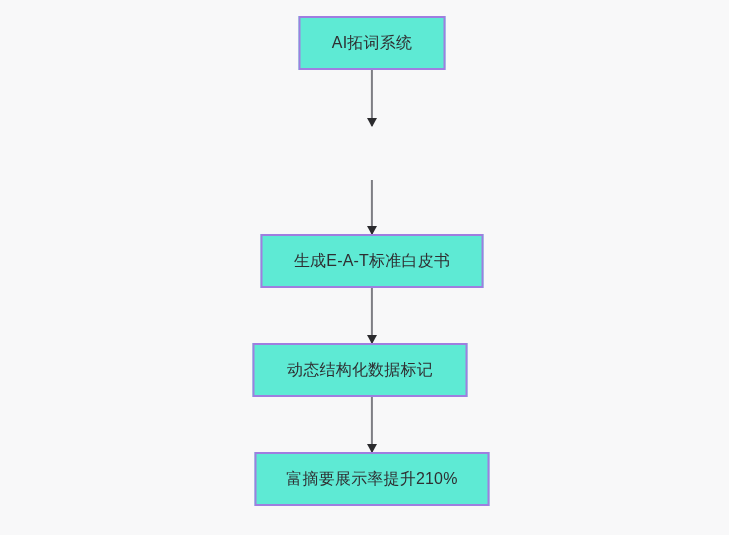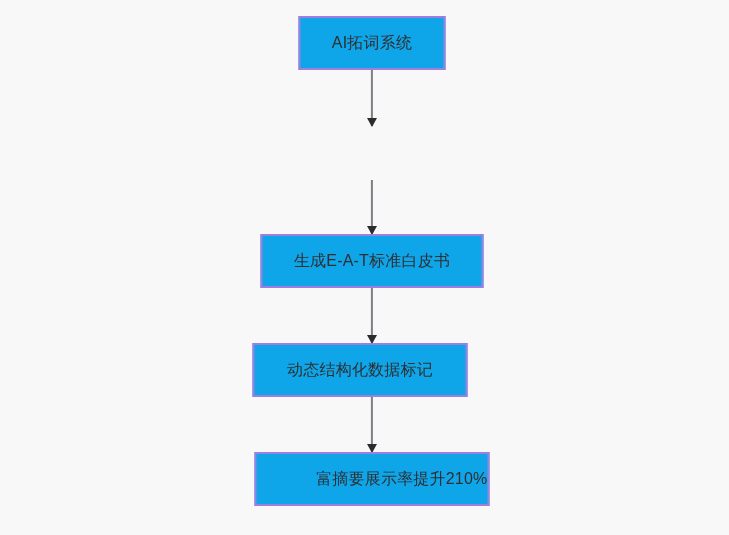--- a/index.html
+++ b/index.html
@@ -14,21 +14,21 @@
     overflow: hidden;
   }
   #flowchart {
     position: relative;
     width: 729px;
     height: 535px;
   }
   .node {
     position: absolute;
     box-sizing: border-box;
-    background: #0ea5e9;
+    background: #5eead4;
     border: 2px solid #9f7ee0;
     display: flex;
     align-items: center;
     justify-content: center;
     height: 54px;
     transform: translateX(-50%);
   }
   .node-label {
     font-size: 16px;
     line-height: 1;
@@ -93,17 +93,17 @@
 
 
   <div class="node" style="left:372px; top:234px; width:223px;">
     <span class="node-label">生成E-A-T标准白皮书</span>
   </div>
 
   <div class="node" style="left:360px; top:343px; width:215px;">
     <span class="node-label">动态结构化数据标记</span>
   </div>
 
-  <div class="node" style="left:372px; top:452px; width:235px;justify-content:flex-end;">
+  <div class="node" style="left:372px; top:452px; width:235px;">
     <span class="node-label">富摘要展示率提升210%</span>
   </div>
 
 </div>
 
 </body></html>

